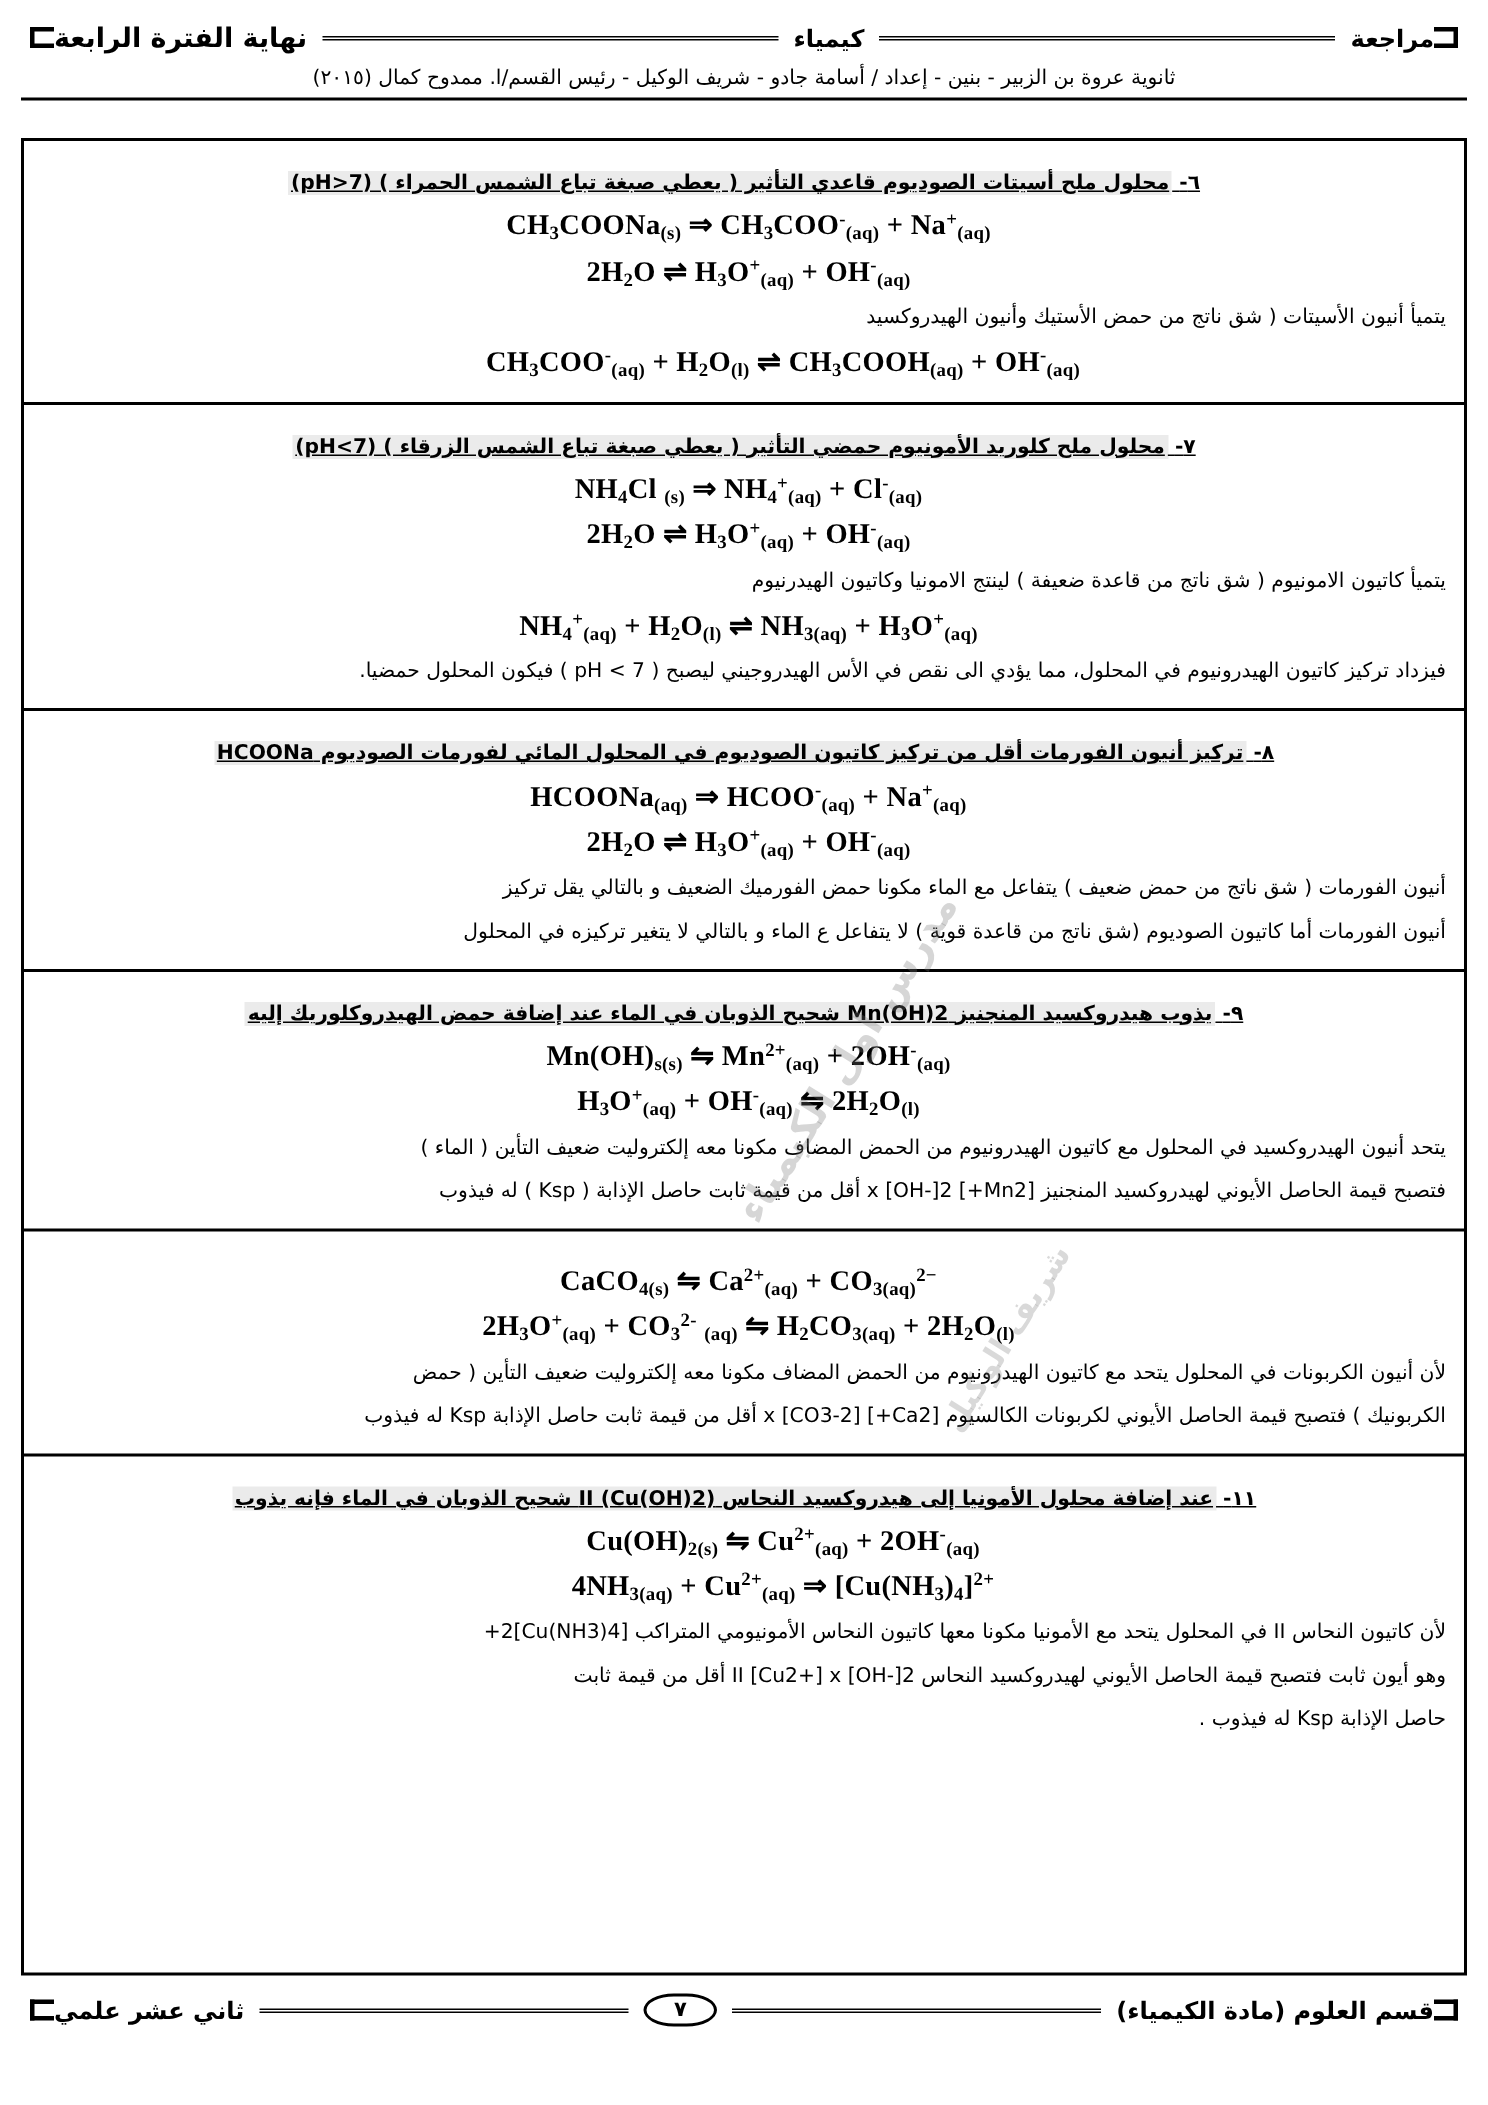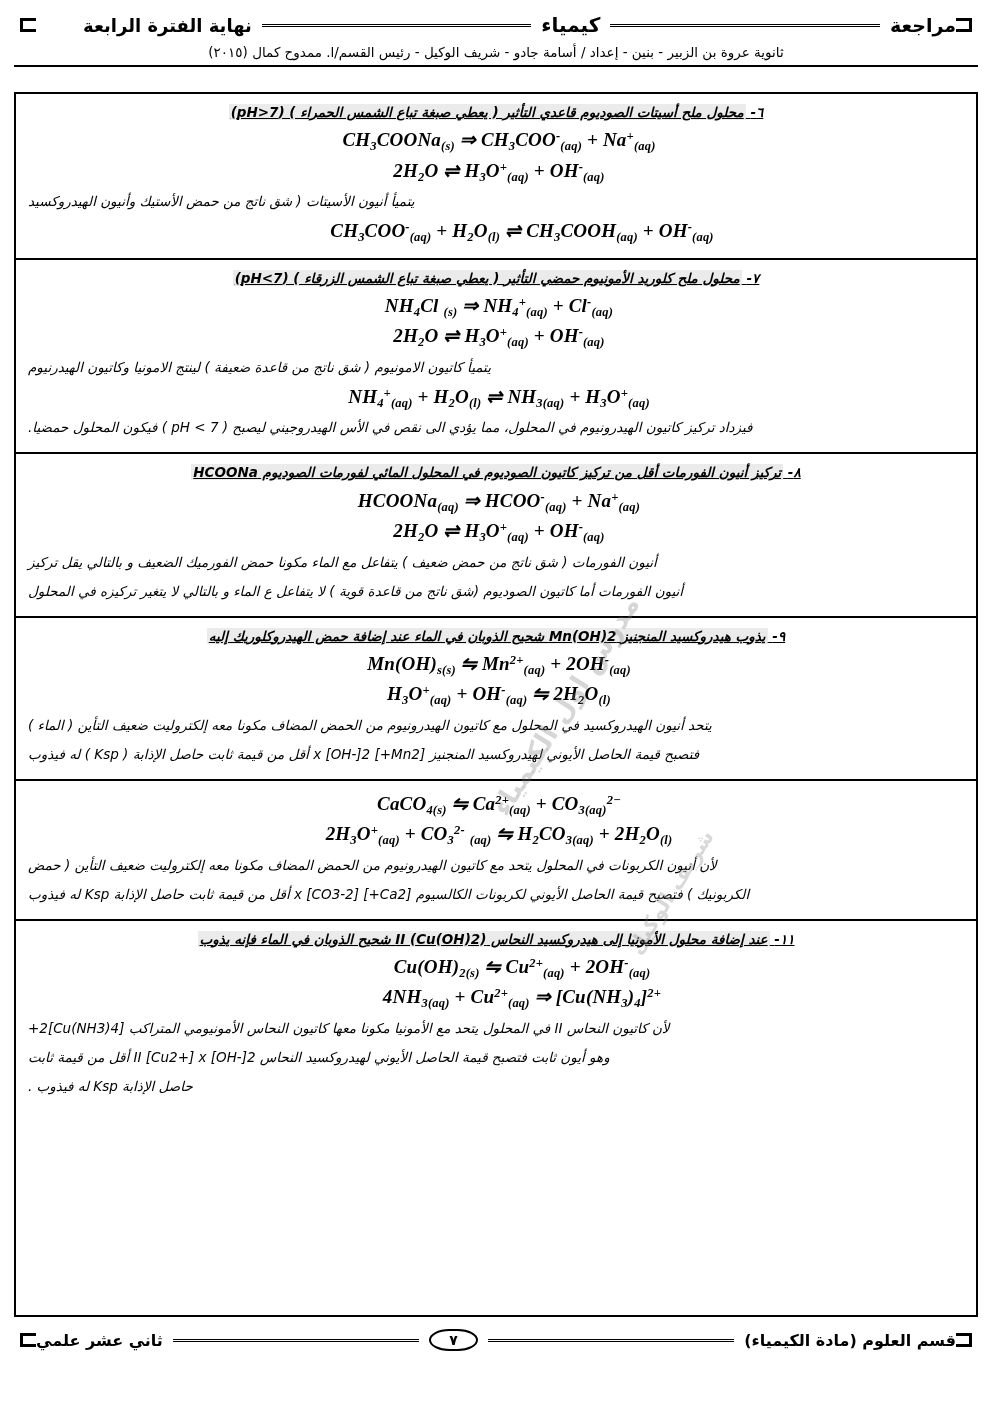--- a/index.html
+++ b/index.html
@@ -31,34 +31,33 @@
   .hdr-row1 {
     display: flex;
     align-items: center;
     justify-content: space-between;
     height: 30px;
     padding: 0 6px;
   }
   .hdr-title-main {
     font-family: "DejaVu Sans", sans-serif;
     font-weight: bold;
-    font-size: 19px;
+    font-size: 16px;
     letter-spacing: 0px;
   }
   .hdr-title-center {
     font-family: "DejaVu Sans", sans-serif;
     font-weight: bold;
-    font-size: 20px;
+    font-size: 16px;
     color: #000;
   }
   .hdr-title-right {
     font-family: "DejaVu Sans", sans-serif;
     font-weight: bold;
     font-size: 18px;
-    margin-left: 47px;
   }
   .dashline {
     flex: 1;
     height: 0;
     border-top: 3px double #000;
     margin: 0 10px;
   }
   .corner-mark {
     display: inline-block;
     width: 16px; height: 14px;
@@ -85,22 +84,21 @@
   .frame {
     border: 2px solid #000;
     margin-top: 6px;
     height: 1225px;
     position: relative;
     overflow: hidden;
   }
 
   .section {
     border-bottom: 2px solid #000;
-    padding: 6px 10px 8px 10px;
-    font-style: italic;
+    padding: 16px 10px 8px 10px;
   }
   .section:last-child { border-bottom: none; }
 
   .sec-title {
     text-align: center;
     font-family: "DejaVu Sans", sans-serif;
     font-weight: bold;
     font-size: 13.5px;
     text-decoration: underline;
     margin: 2px 0 6px 0;
@@ -120,21 +118,21 @@
   .eq sub { font-size: 0.66em; vertical-align: -0.28em; }
   .eq sup { font-size: 0.66em; vertical-align: 0.5em; }
 
   .ar {
     font-family: "DejaVu Sans", sans-serif;
     font-size: 13.5px;
     line-height: 1.85;
     text-align: right;
     margin: 4px 2px;
   }
-  .ar.center { text-align: left; }
+  .ar.center { text-align: right; }
 
   
   .footer {
     position: relative;
     height: 56px;
     margin-top: 6px;
   }
   .ftr-row {
     display: flex;
     align-items: center;

